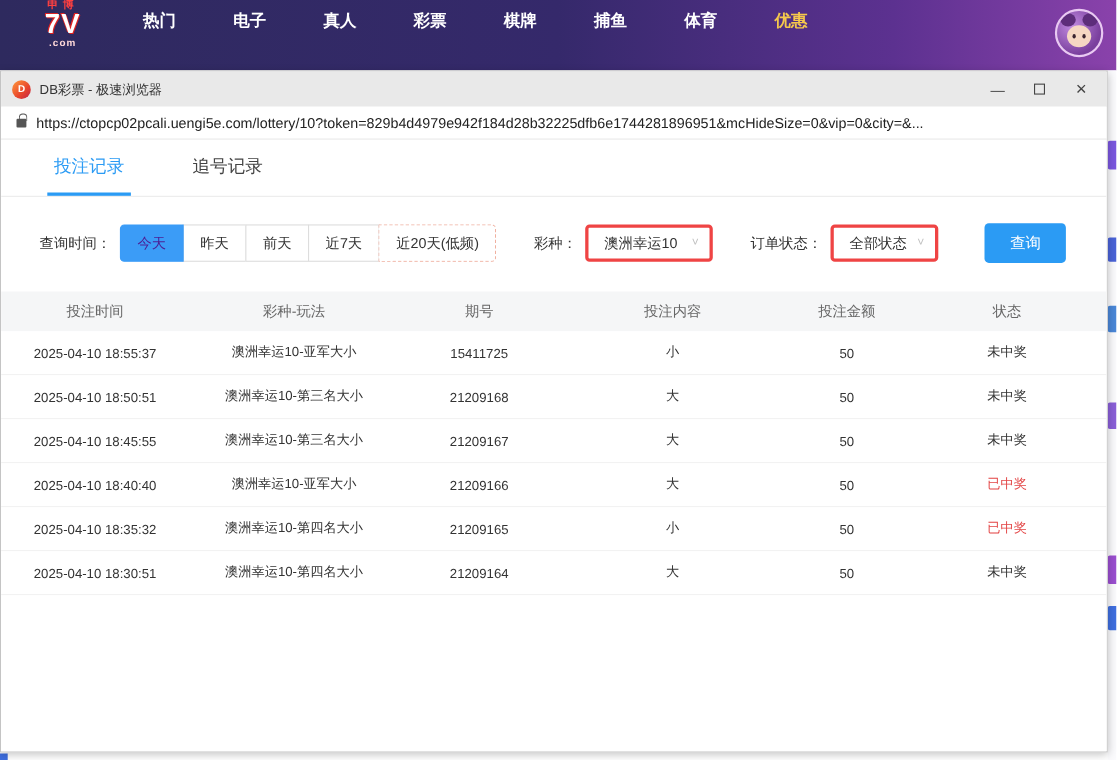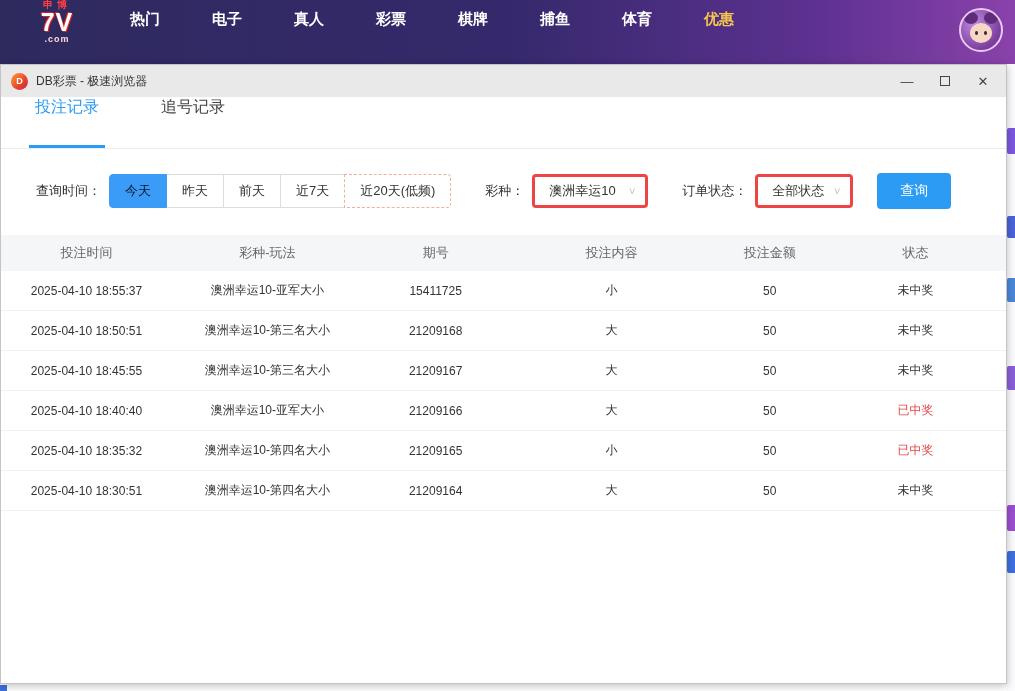--- a/index.html
+++ b/index.html
@@ -45,38 +45,38 @@
     font-size:13px; color:#444; cursor:pointer; }
   .win-btn.maxi span { display:block; width:10px; height:10px; border:1px solid #444; }
   .addressbar { height:30px; background:#fff; border-bottom:1px solid #e3e3e3; display:flex; align-items:center; padding:0 14px; }
   .lock { width:9px; height:8px; background:#555; border-radius:1px; position:relative; margin-right:9px; flex:0 0 auto; }
   .lock:before { content:""; position:absolute; left:1.5px; top:-5px; width:6px; height:6px;
     border:1.5px solid #555; border-bottom:none; border-radius:4px 4px 0 0; }
   .url { font-size:13px; color:#222; white-space:nowrap; overflow:hidden; }
 
   
   .content { position:relative; width:100%; height:556px; background:#fff; overflow:hidden; }
-  .tabs { display:flex; padding-left:28px; height:52px; border-bottom:1px solid #ececec; }
+  .tabs { display:flex; align-items:flex-end; padding-left:42px; height:52px; border-bottom:1px solid #ececec; }
   .tab { font-size:16px; color:#444; padding:0 6px 13px; margin-right:50px; cursor:pointer; border-bottom:3px solid transparent; }
   .tab.active { color:#2b9bf4; border-bottom-color:#2b9bf4; }
 
   .filters { display:flex; align-items:center; margin:24px 0 0 35px; font-size:13px; color:#333; }
   .flabel { margin-right:8px; white-space:nowrap; }
   .btn-group { display:flex; }
   .tbtn { height:34px; padding:0 15px; background:#fff; border:1px solid #ddd; margin-left:-1px;
     font-size:13px; color:#333; display:flex; align-items:center; cursor:pointer; white-space:nowrap; }
   .tbtn:first-child { border-radius:4px 0 0 4px; margin-left:0; }
   .tbtn:last-child { border-radius:0 4px 4px 0; border-style:dashed; border-color:#f0b0a0; }
-  .tbtn.selected { background:#3b9cf7; border-color:#3b9cf7; color:#0f172a; position:relative; z-index:1; }
+  .tbtn.selected { background:#3b9cf7; border-color:#3b9cf7; color:#4c1d95; position:relative; z-index:1; }
   .sel-label { margin-left:34px; margin-right:8px; white-space:nowrap; }
   .select { height:34px; border:3px solid #ef4444; border-radius:4px; background:#fff; display:flex;
     align-items:center; justify-content:space-between; padding:0 10px 0 14px; cursor:pointer; }
   .select.lottery { width:116px; } .select.status { width:98px; }
   .chev { color:#c0c0c0; font-size:11px; margin-left:8px; }
-  .query-btn { margin-left:24px; width:74px; height:36px; background:#2b9bf4; border:none; border-radius:4px;
+  .query-btn { margin-left:42px; width:74px; height:36px; background:#2b9bf4; border:none; border-radius:4px;
     color:#fff; font-size:14px; cursor:pointer; }
 
   .table { margin-top:26px; }
   .thead,.trow { display:grid; grid-template-columns:17% 19% 14.5% 20.5% 11% 18%; align-items:center; text-align:center; }
   .thead { height:36px; background:#f5f6f7; color:#666; font-size:13px; }
   .trow { height:40px; border-bottom:1px solid #f2f2f2; color:#333; font-size:12px; }
   .status.won { color:#e34545; }
 
   .summary { display:flex; justify-content:flex-end; align-items:center; height:46px;
     border-bottom:1px solid #eee; font-size:14px; color:#333; gap:38px; padding-right:6px; white-space:nowrap; }
@@ -126,20 +126,24 @@
     <div class="titlebar">
       <span class="app-icon">D</span>
       <span class="win-title">DB彩票 - 极速浏览器</span>
       <div class="win-btn">—</div>
       <div class="win-btn maxi">
           <span></span>
         </div>
       <div class="win-btn">✕</div>
     </div>
 
+    <div class="addressbar">
+      <span class="lock"></span>
+      <span class="url">https://ctopcp02pcali.uengi5e.com/lottery/10?token=829b4d4979e942f184d28b32225dfb6e1744281896951&amp;mcHideSize=0&amp;vip=0&amp;city=&amp;...</span>
+    </div>
 
     <div class="content">
 
       <div class="tabs">
         <div class="tab active">投注记录</div>
         <div class="tab">追号记录</div>
       </div>
 
       <div class="filters">
         <span class="flabel">查询时间：</span>

